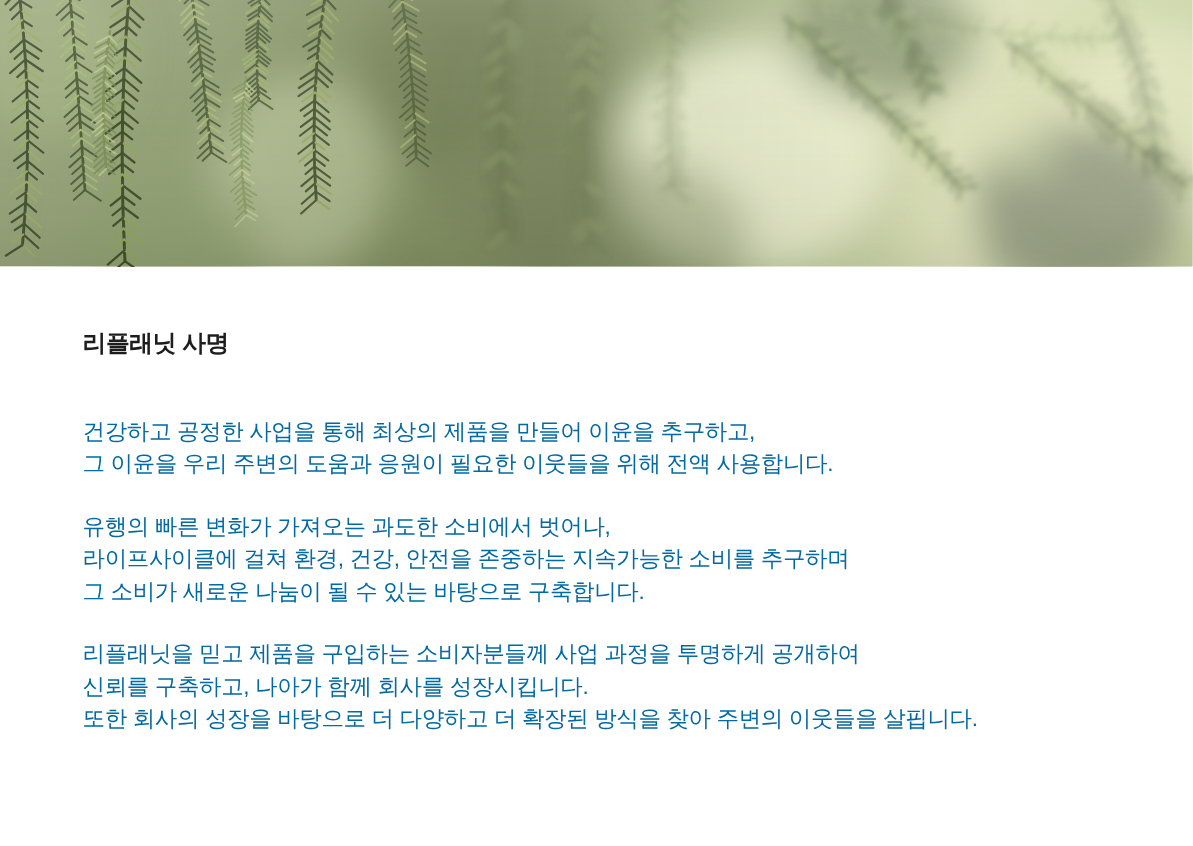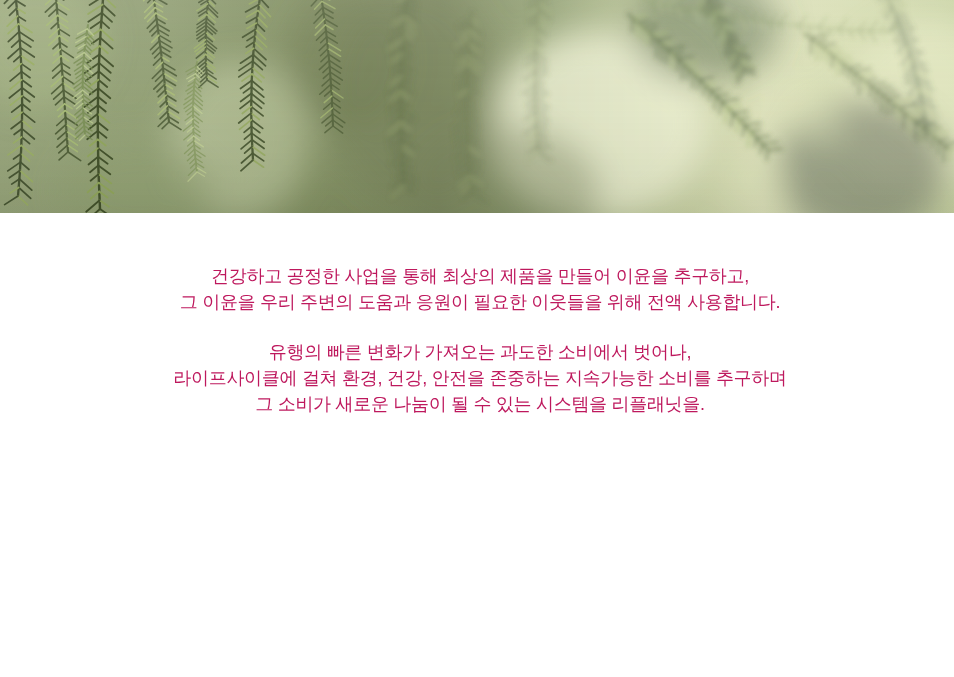--- a/index.html
+++ b/index.html
@@ -29,24 +29,23 @@
     line-height: 26px;
     font-weight: 700;
     color: #1d1d1d;
     letter-spacing: -0.3px;
   }
   .mission-paragraph {
     margin: 0 0 24px 0;
     font-size: 18px;
     line-height: 26px;
     font-weight: 400;
-    color: #be185d;
+    color: #0369a1;
     letter-spacing: -0.3px;
     white-space: pre-line;
-    text-align: center;
   }
   .mission-paragraph:last-child { margin-bottom: 0; }
 </style>
 </head>
 <body>
 
 <div class="hero">
   <svg width="954" height="213" viewBox="0 0 954 213" preserveAspectRatio="none" xmlns="http://www.w3.org/2000/svg">
     <defs>
       <linearGradient id="bgx" x1="0" y1="0" x2="1" y2="0">
@@ -1029,18 +1028,22 @@
           <line x1="197.0" y1="172.0" x2="204.4" y2="176.3" stroke="#c2d194" stroke-width="1.3" stroke-linecap="round"></line>
           <line x1="197.0" y1="172.0" x2="188.0" y2="181.2" stroke="#c2d194" stroke-width="1.3" stroke-linecap="round"></line>
         </g>
       </g>
 
     <rect x="0" y="0" width="954" height="213" fill="url(#bgy)"></rect>
   </svg>
 </div>
 
 <div class="content">
+  <h1 class="mission-title">리플래닛 사명</h1>
   <p class="mission-paragraph">건강하고 공정한 사업을 통해 최상의 제품을 만들어 이윤을 추구하고,
 그 이윤을 우리 주변의 도움과 응원이 필요한 이웃들을 위해 전액 사용합니다.</p>
   <p class="mission-paragraph">유행의 빠른 변화가 가져오는 과도한 소비에서 벗어나,
 라이프사이클에 걸쳐 환경, 건강, 안전을 존중하는 지속가능한 소비를 추구하며
-그 소비가 새로운 나눔이 될 수 있는 시스템을 리플래닛을.</p>
+그 소비가 새로운 나눔이 될 수 있는 바탕으로 구축합니다.</p>
+  <p class="mission-paragraph">리플래닛을 믿고 제품을 구입하는 소비자분들께 사업 과정을 투명하게 공개하여
+신뢰를 구축하고, 나아가 함께 회사를 성장시킵니다.
+또한 회사의 성장을 바탕으로 더 다양하고 더 확장된 방식을 찾아 주변의 이웃들을 살핍니다.</p>
 </div>
 
 </body></html>

